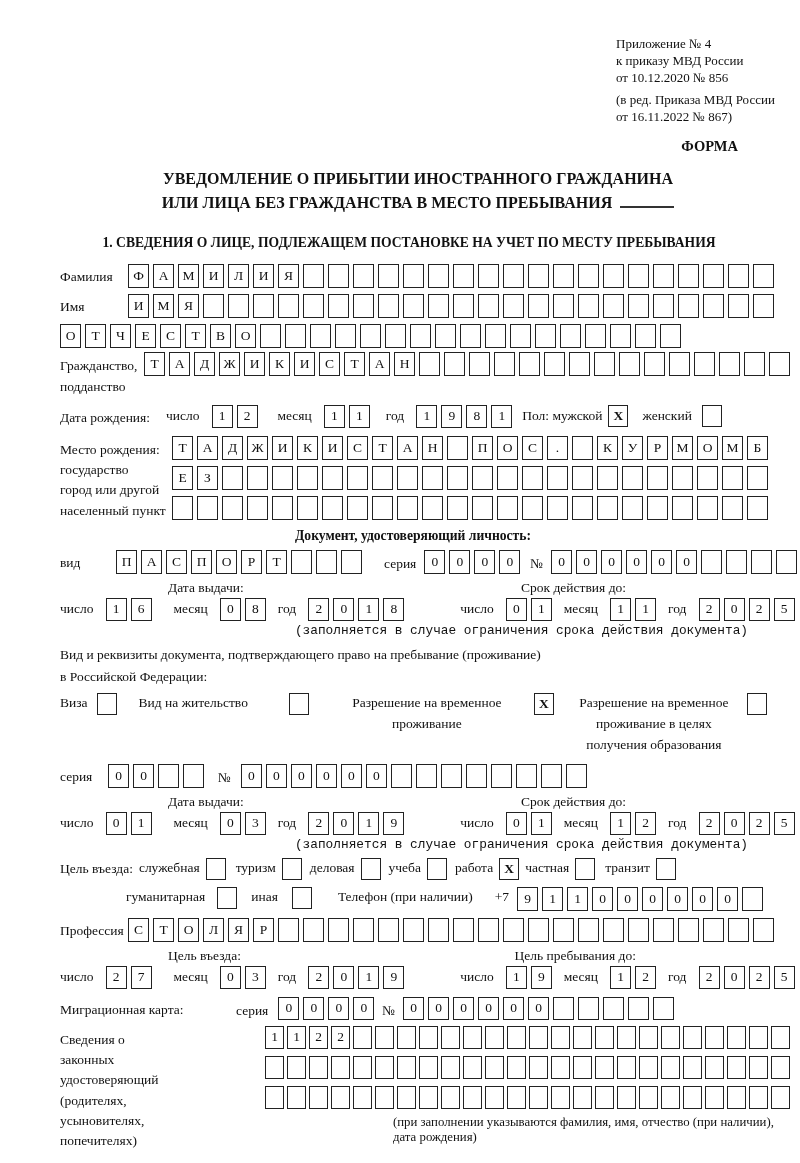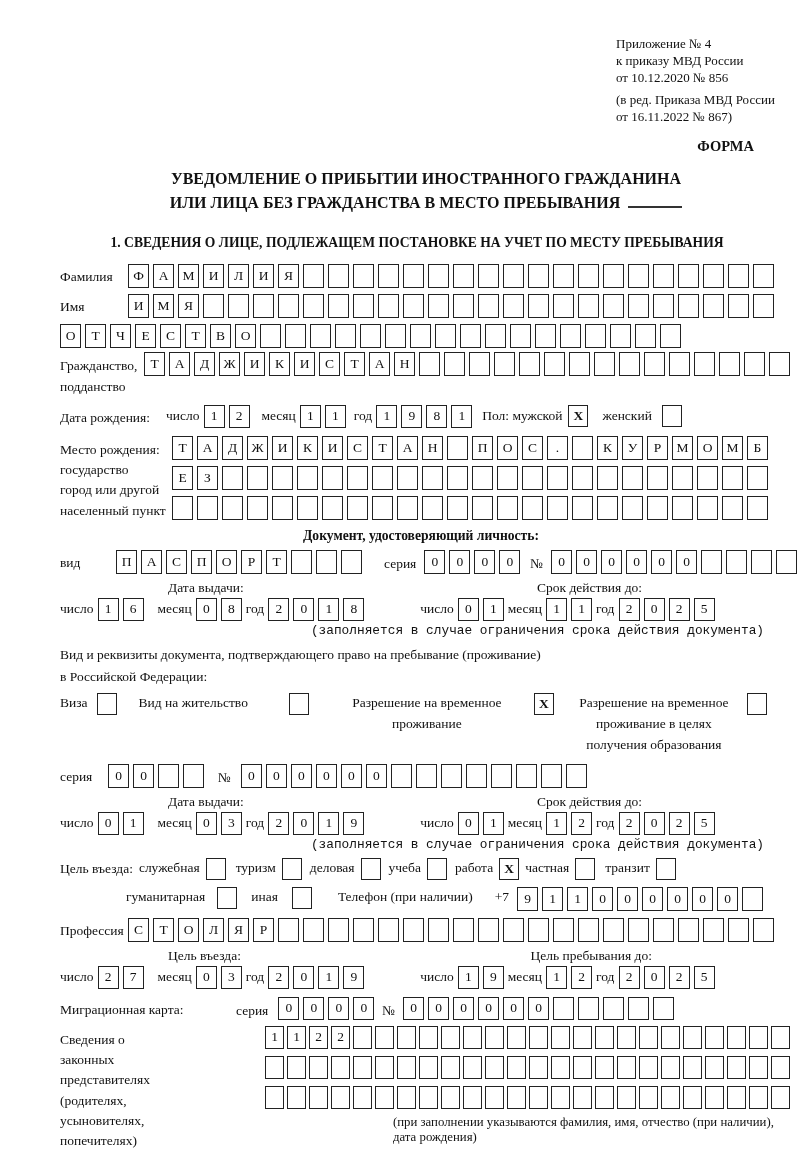--- a/index.html
+++ b/index.html
@@ -1,18 +1,18 @@
 <!DOCTYPE html>
 <html><head>
 <meta charset="utf-8">
 <style>
   html,body { margin:0; padding:0; background:#fff; }
   body { width:800px; font-family:"Liberation Serif", serif; color:#111; }
   .page { position:relative; width:800px; height:1163px; box-sizing:border-box;
-          padding:36px 8px 10px 60px; overflow:hidden; background:#fff; }
+          padding:36px 24px 10px 60px; overflow:hidden; background:#fff; }
 
   .hdr { margin-left:556px; width:200px; font-size:13px; line-height:1.3; }
   .hdr .gap { height:5px; }
   .forma { text-align:right; font-weight:bold; font-size:14.5px; margin:13px 38px 0 0; }
 
   .title { text-align:center; font-weight:bold; font-size:16px; line-height:1.5; margin-top:12px; }
   .blankline { display:inline-block; width:54px; height:13px; border-bottom:2.2px solid #333; margin-left:8px; }
 
   .sec { font-weight:bold; font-size:13.6px; text-align:center; margin:20px 0 13px -18px; }
 
@@ -26,21 +26,21 @@
           font-size:13.5px; background:#fff; flex-shrink:0; }
   .cells.sm .cell { width:21px; height:23px; }
   .cells.xs { gap:3px; }
   .cells.xs .cell { width:19px; height:23px; }
 
   .chk { box-sizing:border-box; width:20px; height:22px; border:1.7px solid #222;
          display:inline-flex; align-items:center; justify-content:center;
          font-size:13.5px; font-weight:600; flex-shrink:0; background:#fff; }
 
   .dlab { font-size:13.5px; padding-top:3px; }
-  .dg { display:inline-flex; align-items:flex-start; gap:4px; }
+  .dg { display:inline-flex; align-items:flex-start; gap:12px; }
 
   .center-bold { text-align:center; font-weight:bold; font-size:13.6px; margin:4px 0 6px -10px; }
 
   .dp-heads { display:flex; font-size:13.5px; margin:6px 0 2px; }
   .dp-row { display:flex; align-items:flex-start; }
   .dp-note { text-align:right; font-size:12.8px; margin:2px 28px 6px 0;font-family:Liberation Mono, monospace; }
 
   .para { font-size:13.5px; line-height:1.6; }
 
   .res-opts { display:flex; align-items:flex-start; margin:6px 0 8px; }
@@ -655,21 +655,21 @@
         <span class="cell"></span>
         <span class="cell"></span>
         <span class="cell"></span>
       </span>
   </div>
 
   <div class="row" style="margin-bottom:2px">
     <span class="flabel2" style="width:205px">
       <span>Сведения о</span><br>
       <span>законных</span><br>
-      <span>представителях</span><br>
+      <span>удостоверяющий</span><br>
       <span>(родителях,</span><br>
       <span>усыновителях,</span><br>
       <span>попечителях)</span>
     </span>
     <span>
       <div class="cells xs" style="margin-bottom:7px">
           <span class="cell">1</span>
           <span class="cell">1</span>
           <span class="cell">2</span>
           <span class="cell">2</span>

